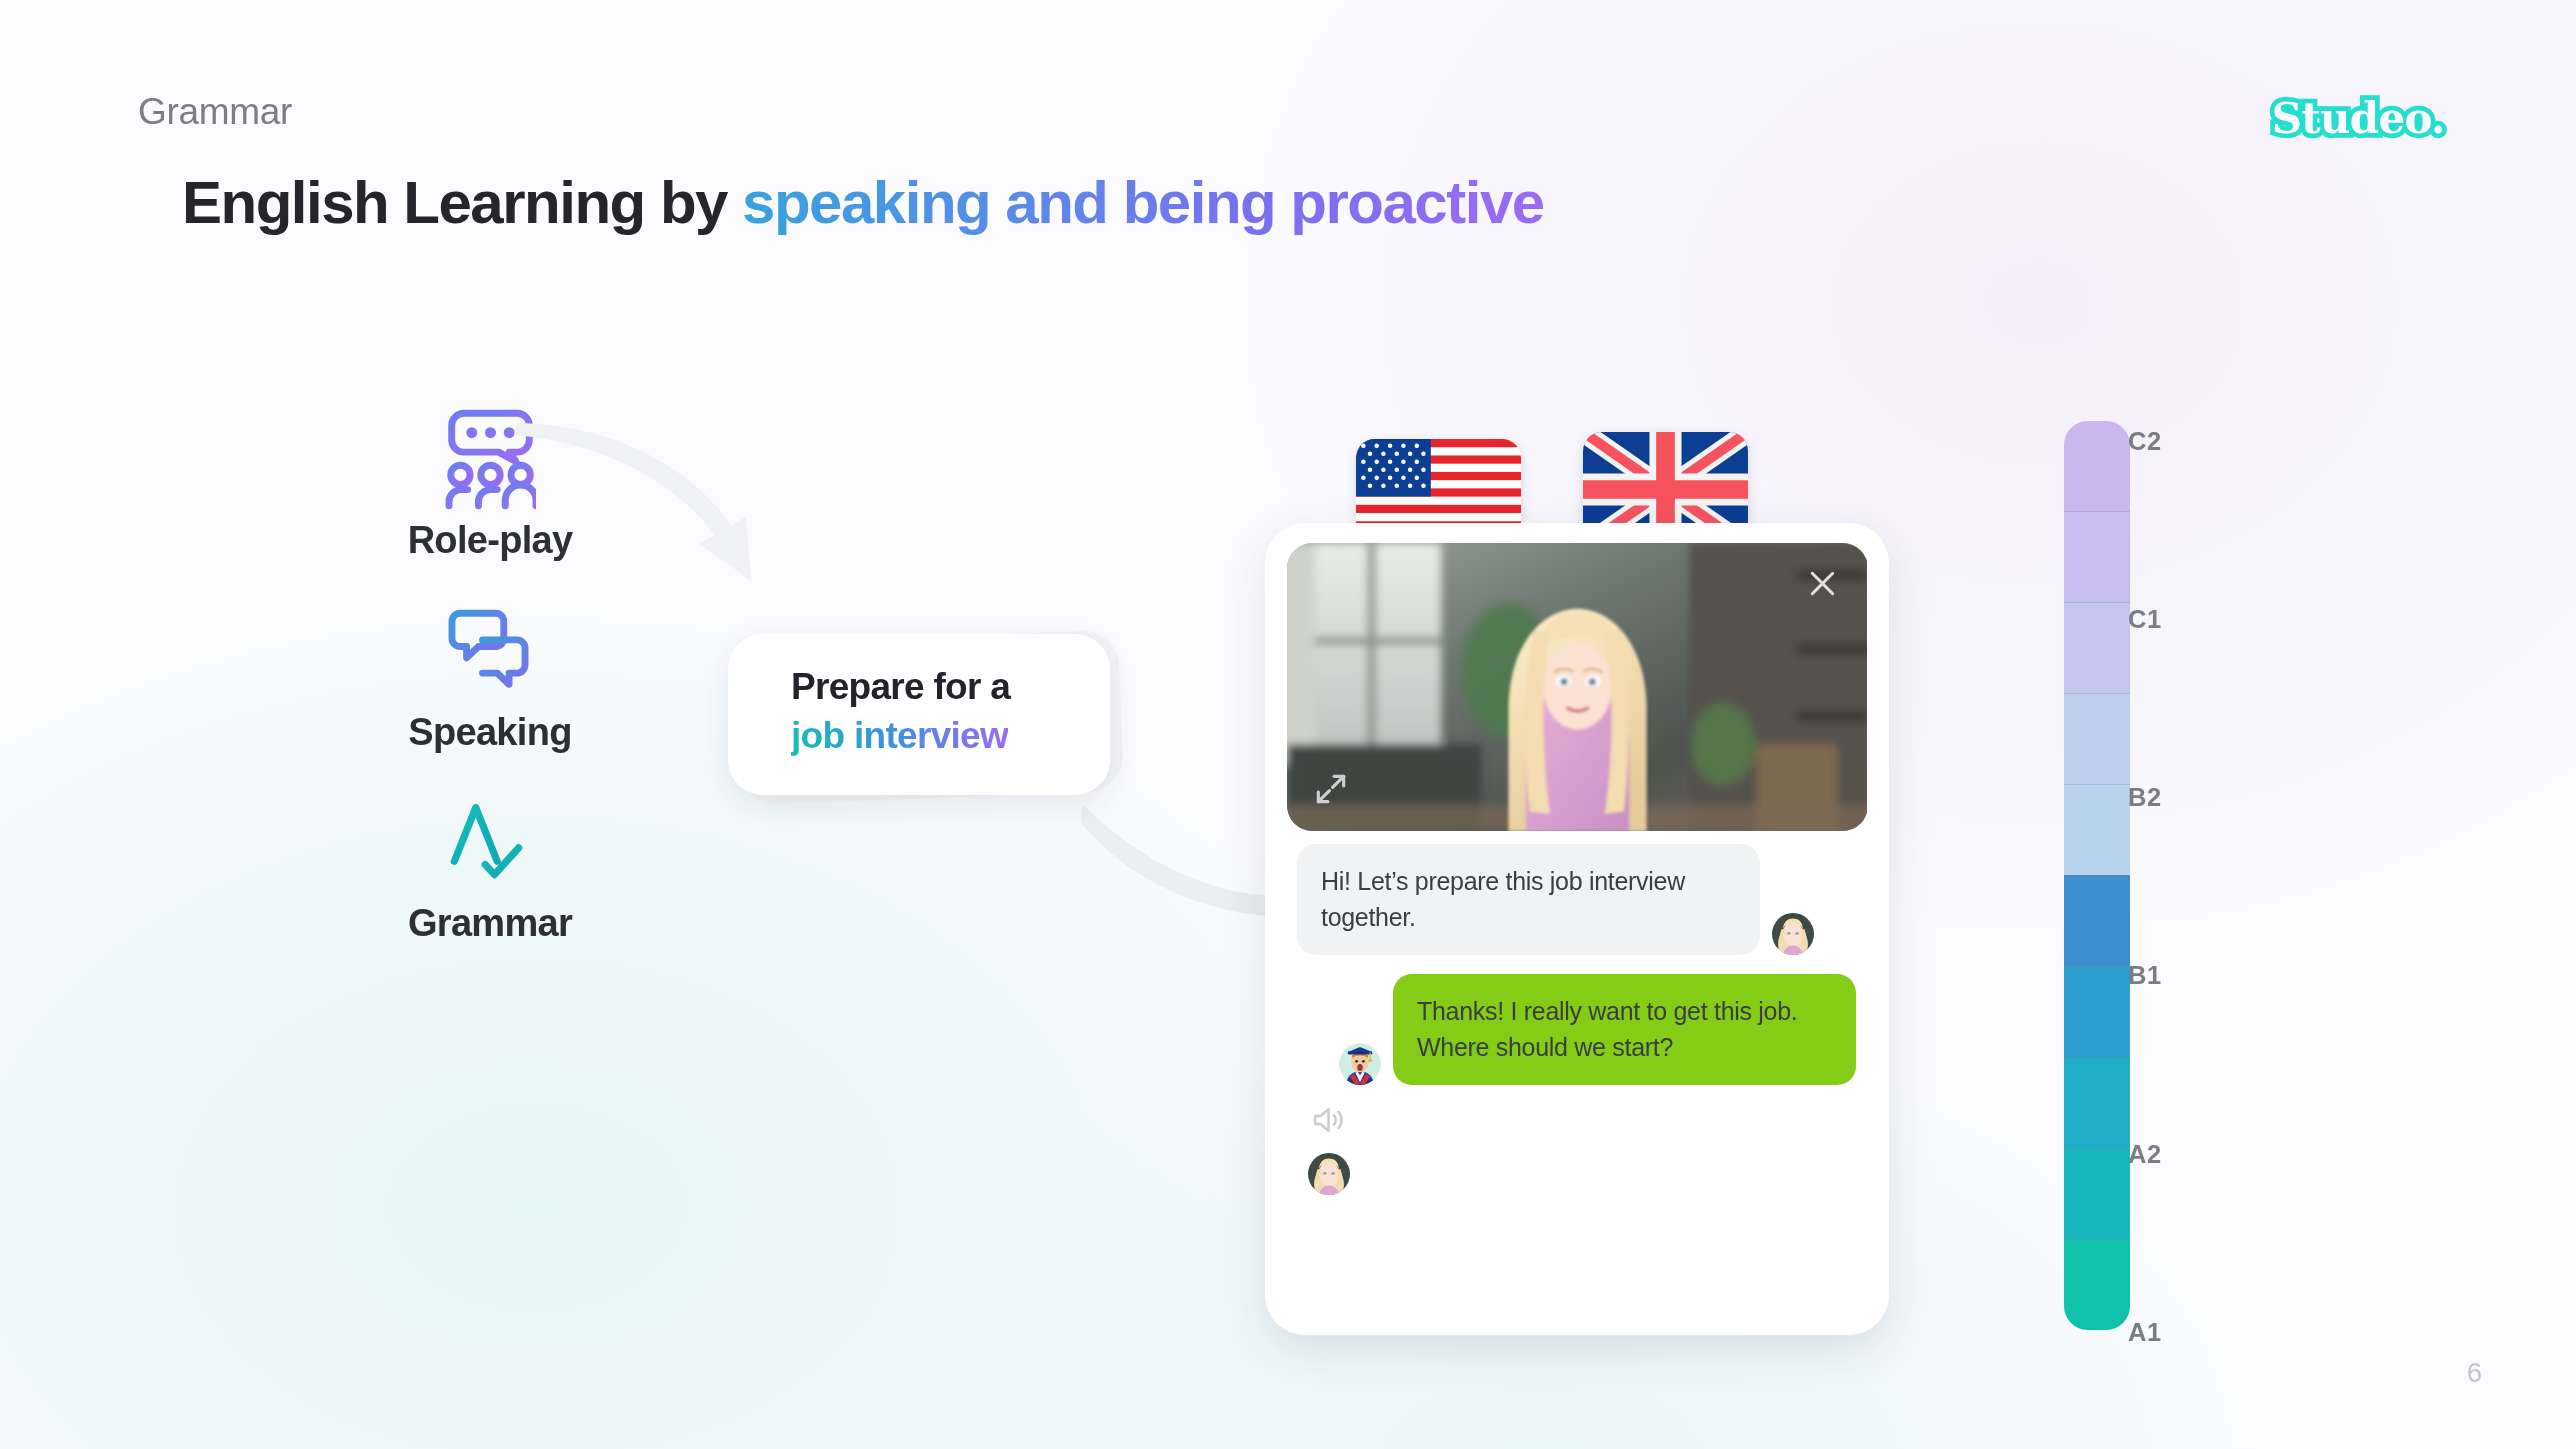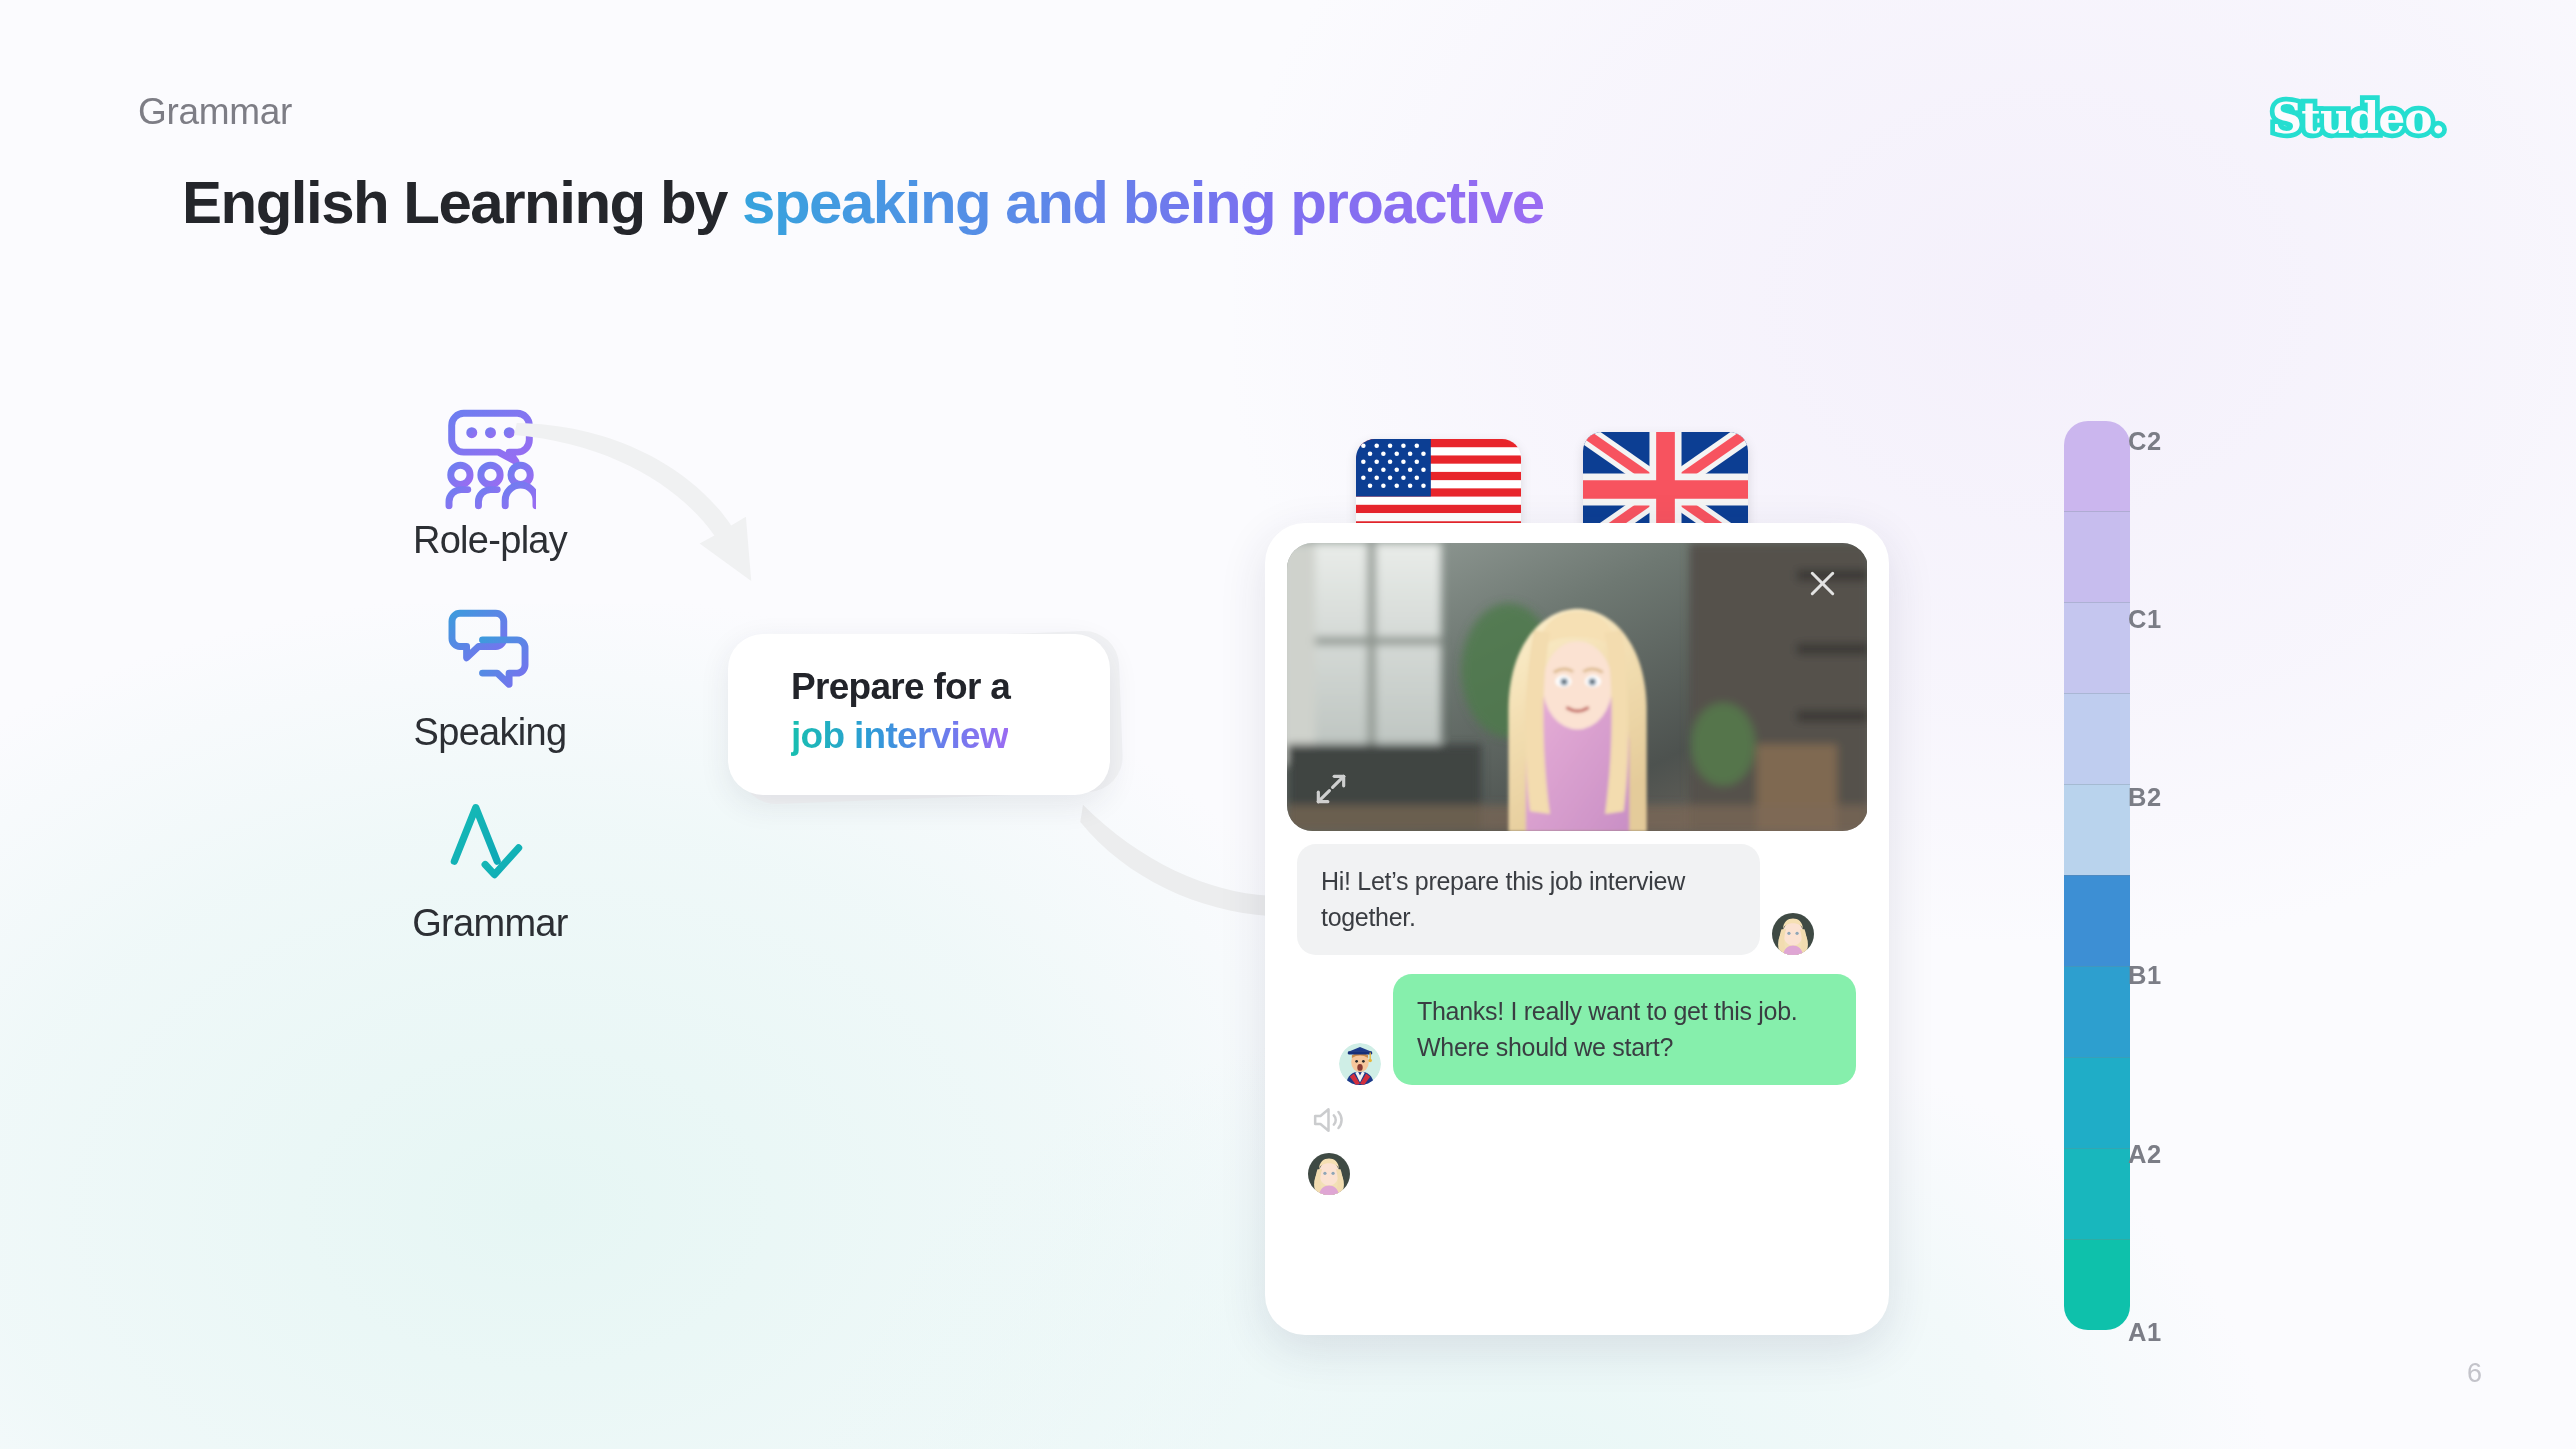--- a/index.html
+++ b/index.html
@@ -58,21 +58,21 @@
   #page-number {
     position: absolute; right: 94px; bottom: 60px;
     font-size: 27px; color: #c3c3ca;
   }
 
   
   #feature-list { position: absolute; left: 376px; top: 409px; width: 228px; }
   .feature-item { text-align: center; margin-bottom: 38px; }
   .feature-icon { height: 101px; display:flex; align-items:center; justify-content:center; }
   .feature-label {
-    margin-top: 9.4px; font-size: 38px; color: #2c2f34; font-weight: 400; letter-spacing:-0.7px;
+    margin-top: 9.4px; font-size: 38px; color: #2c2f34; font-weight: 700; letter-spacing:-0.7px;
   }
 
   
   .deco-arrow { position: absolute; pointer-events: none; }
   #arrow-top { left: 510px; top: 423px; }
   #arrow-bottom { left: 1080px; top: 798px; }
 
   
   #prompt-card-wrap { position: absolute; left: 728px; top: 634px; }
   #prompt-card-shadow {
@@ -121,21 +121,21 @@
 
   #chat-messages { position:absolute; left:0; right:0; top: 321px; padding: 0 20px; }
   .msg-row { display:flex; align-items:flex-end; margin-bottom: 19px; }
   .msg-row.tutor { justify-content:flex-start;padding-left:12px; }
   .msg-row.student { justify-content:flex-start; }
   .bubble {
     font-size: 25px; line-height: 1.42; color: #3a3d42; padding: 20px 24px;
     border-radius: 19px; letter-spacing:-0.3px;
   }
   .bubble.gray { background:#f1f2f3; max-width: 463px; }
-  .bubble.mint { background:#86efac; max-width: 463px; }
+  .bubble.mint { background:#84cc16; max-width: 463px; }
   .avatar { width: 42px; height: 42px; border-radius: 50%; overflow:hidden; flex:none; }
   .avatar.tutor-av { margin-left: 12px; }
   .avatar.student-av { margin-right: 12px; }
   .spacer-left { width: 54px; flex:none; }
   .side-stack { display:flex; flex-direction:column; align-items:center; gap: 17.4px; margin-left: 10.7px; }
   #speaker-icon { width: 35px; height: 32px; opacity:.45; cursor:pointer; }
 
   
   #cefr-scale { position: absolute; left: 2064px; top: 421px; width: 66px; height: 909px; }
   #cefr-bar {

